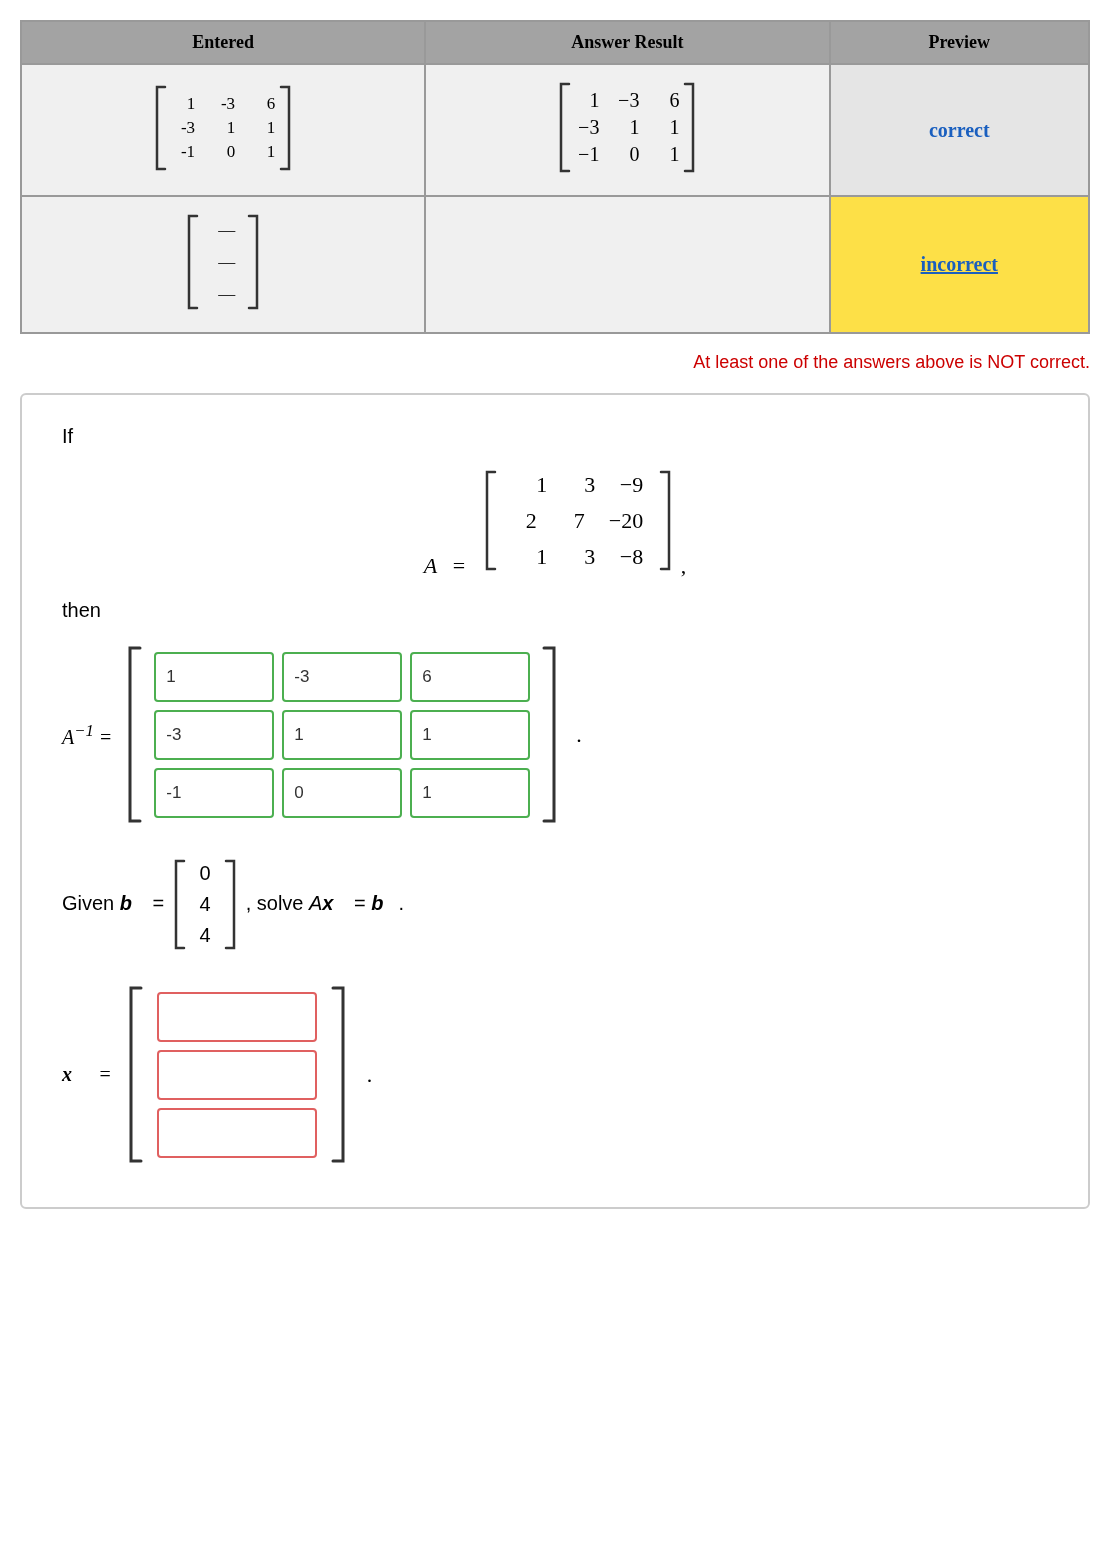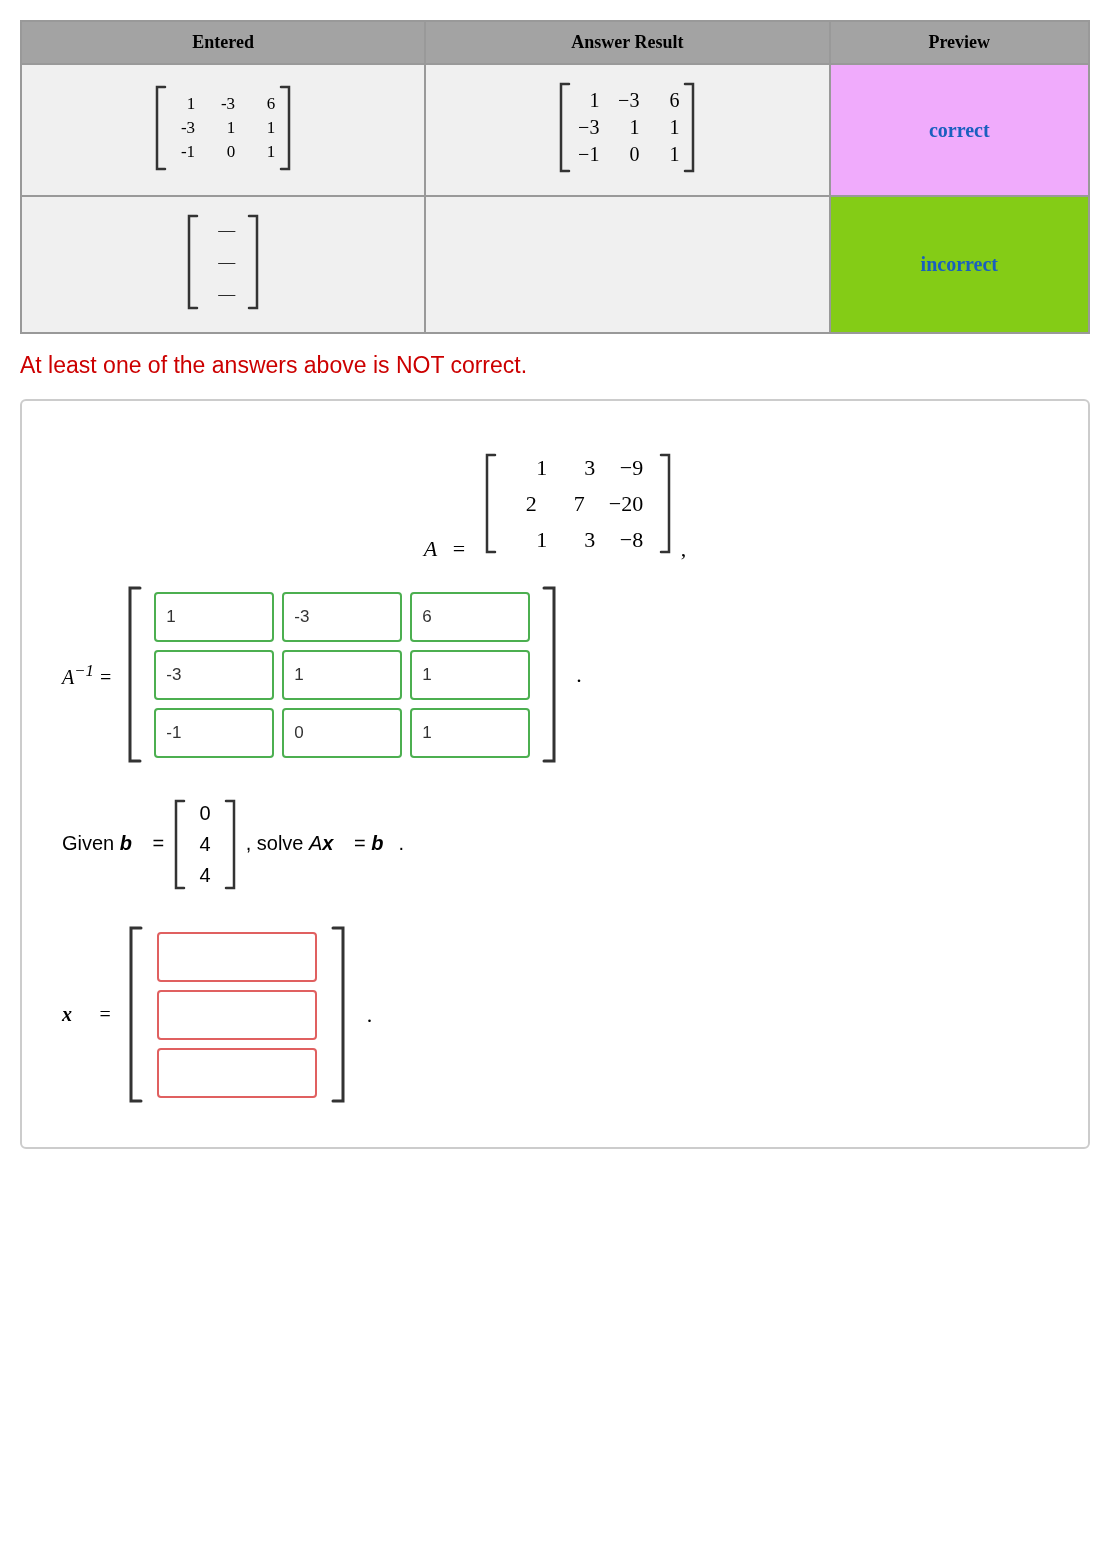--- a/index.html
+++ b/index.html
@@ -26,46 +26,48 @@
       text-align: center;
       background: #a3a3a3;
     }
     .answer-table td {
       border: 2px solid #999;
       padding: 15px 20px;
       text-align: center;
       vertical-align: middle;
     }
     .result-correct {
-      background: #f0abfc;
+      background: #e5e5e5;
       color: #1a5fbf;
       font-size: 20px;
       font-weight: bold;
     }
     .result-incorrect {
-      background: #84cc16;
+      background: #fde047;
       color: #1a5fbf;
       font-size: 20px;
       font-weight: bold;
+      text-decoration: underline;
     }
     .entered-cell {
       background: #f0f0f0;
       font-size: 17px;
     }
     .preview-cell {
       background: #f0f0f0;
       font-size: 20px;
     }
 
     
     .error-msg {
       color: #cc0000;
-      font-size: 23px;
+      font-size: 18px;
       margin-bottom: 20px;
       font-family: Arial, sans-serif;
+      text-align: right;
     }
 
     
     .problem-box {
       border: 2px solid #ccc;
       border-radius: 6px;
       padding: 30px 40px 40px 40px;
       background: #fff;
     }
 
@@ -269,20 +271,21 @@
         <span>incorrect</span>
       </td>
     </tr>
   </tbody>
 </table>
 
 <p class="error-msg">At least one of the answers above is NOT correct.</p>
 
 <div class="problem-box">
 
+  <div class="problem-text">If</div>
 
   <div class="math-display">
     <span style="font-style:italic; margin-right:10px;">A</span>
     <span style="margin-right:10px;">=</span>
     <span class="small-matrix">
       <svg width="18" height="105">
         <path d="M14,4 L6,4 L6,101 L14,101" stroke="#333" stroke-width="2.5" fill="none" stroke-linecap="round"></path>
       </svg>
       <div class="matrix-rows" style="gap: 10px; margin: 0 14px;">
         <div class="matrix-row" style="gap: 24px;">
@@ -301,20 +304,21 @@
           <span class="matrix-cell">−8</span>
         </div>
       </div>
       <svg width="18" height="105">
         <path d="M4,4 L12,4 L12,101 L4,101" stroke="#333" stroke-width="2.5" fill="none" stroke-linecap="round"></path>
       </svg>
     </span>
     <span>,</span>
   </div>
 
+  <div class="problem-text">then</div>
 
   <div class="ainv-row">
     <span style="font-style:italic; font-size:20px; white-space:nowrap;">A<sup>−1</sup> =</span>
 
     <svg width="22" height="185">
       <path d="M18,6 L8,6 L8,179 L18,179" stroke="#333" stroke-width="3" fill="none" stroke-linecap="round"></path>
     </svg>
 
     <div class="matrix-input-grid">
       <input class="matrix-input" type="text" value="1" style="">

